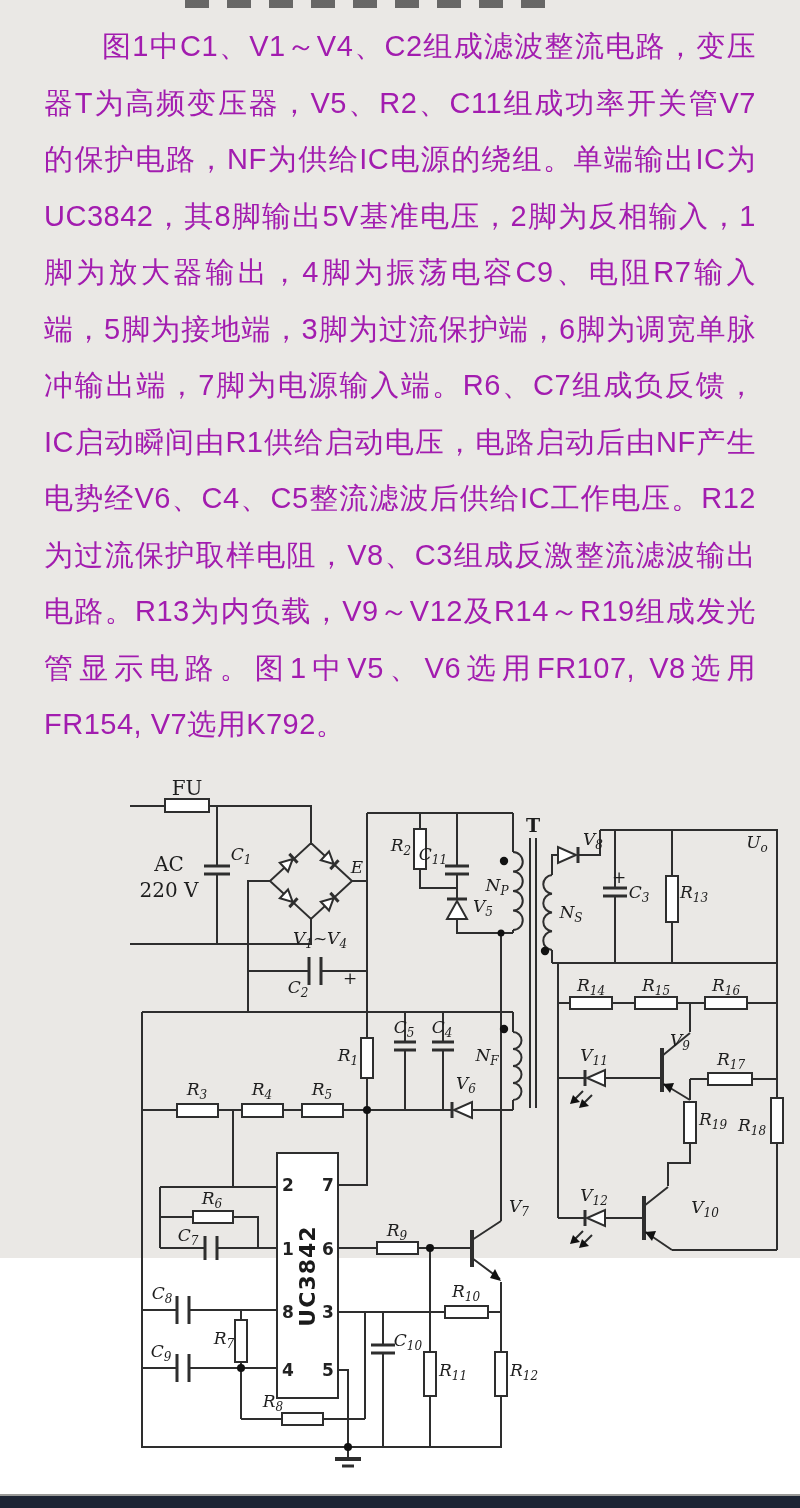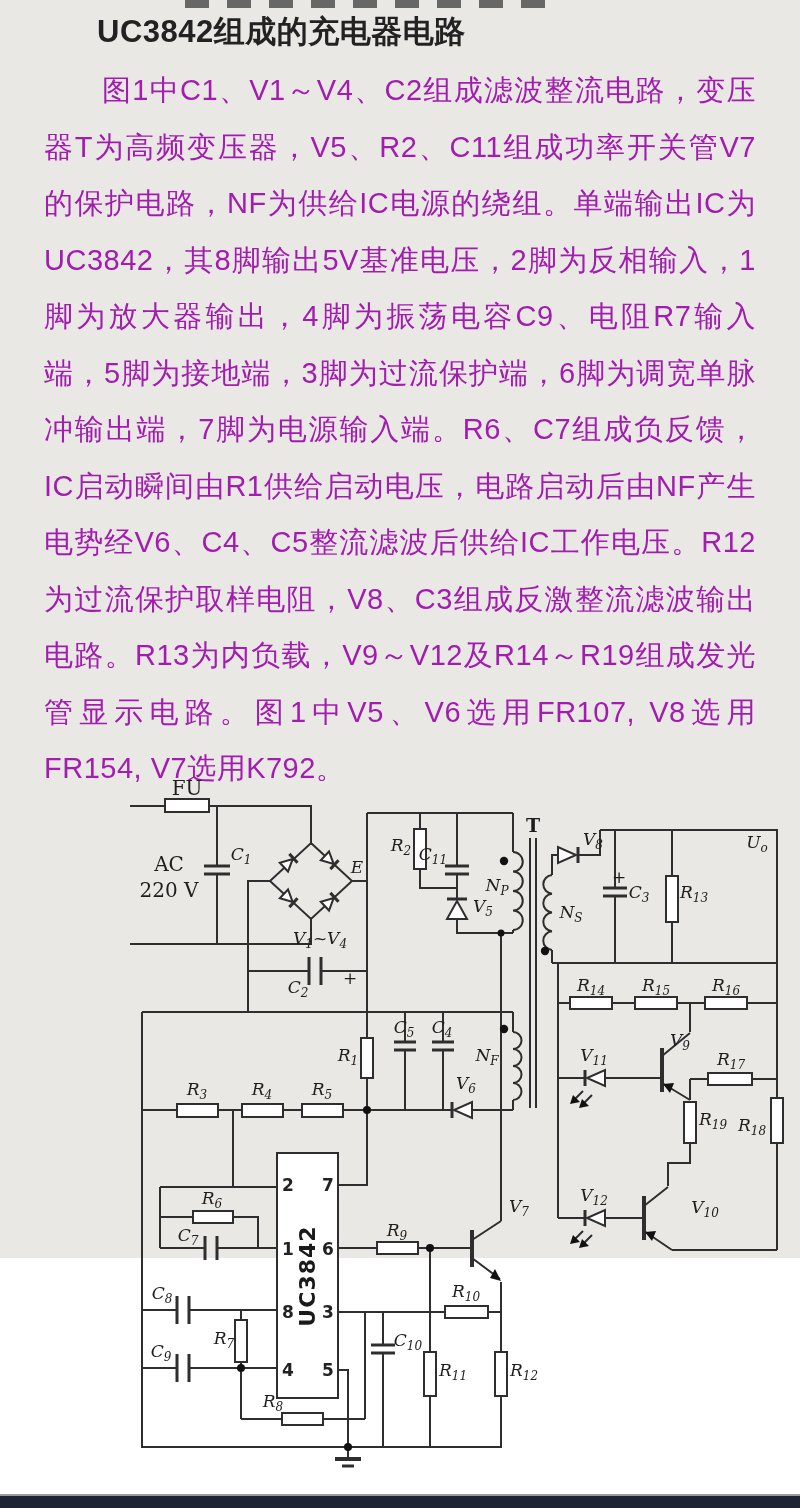--- a/index.html
+++ b/index.html
@@ -45,21 +45,20 @@
   .soliddot{fill:#111;stroke:none;}
   .hairline{position:absolute;top:1494px;left:0;width:800px;height:2px;background:#9a9a98;}
   .bottombar{position:absolute;top:1496px;left:0;width:800px;height:12px;background:#1d2434;}
 </style>
 </head>
 <body>
 
 <div class="crop-strip"></div>
 
 <div class="article">
-  <h1>UC3842组成的充电器电路</h1>
   <p>图1中C1、V1～V4、C2组成滤波整流电路，变压器T为高频变压器，V5、R2、C11组成功率开关管V7的保护电路，NF为供给IC电源的绕组。单端输出IC为UC3842，其8脚输出5V基准电压，2脚为反相输入，1脚为放大器输出，4脚为振荡电容C9、电阻R7输入端，5脚为接地端，3脚为过流保护端，6脚为调宽单脉冲输出端，7脚为电源输入端。R6、C7组成负反馈，IC启动瞬间由R1供给启动电压，电路启动后由NF产生电势经V6、C4、C5整流滤波后供给IC工作电压。R12为过流保护取样电阻，V8、C3组成反激整流滤波输出电路。R13为内负载，V9～V12及R14～R19组成发光管显示电路。图1中V5、V6选用FR107, V8选用FR154, V7选用K792。</p>
 </div>
 
 <svg class="schematic" width="800" height="716" viewBox="0 780 800 716" xmlns="http://www.w3.org/2000/svg">
 
   <rect x="0" y="1258" width="800" height="238" fill="#ffffff"></rect>
 
   <path class="wire" d="
     M130,806 H165 M209,806 H311 V843
     M130,944 H311 V919

